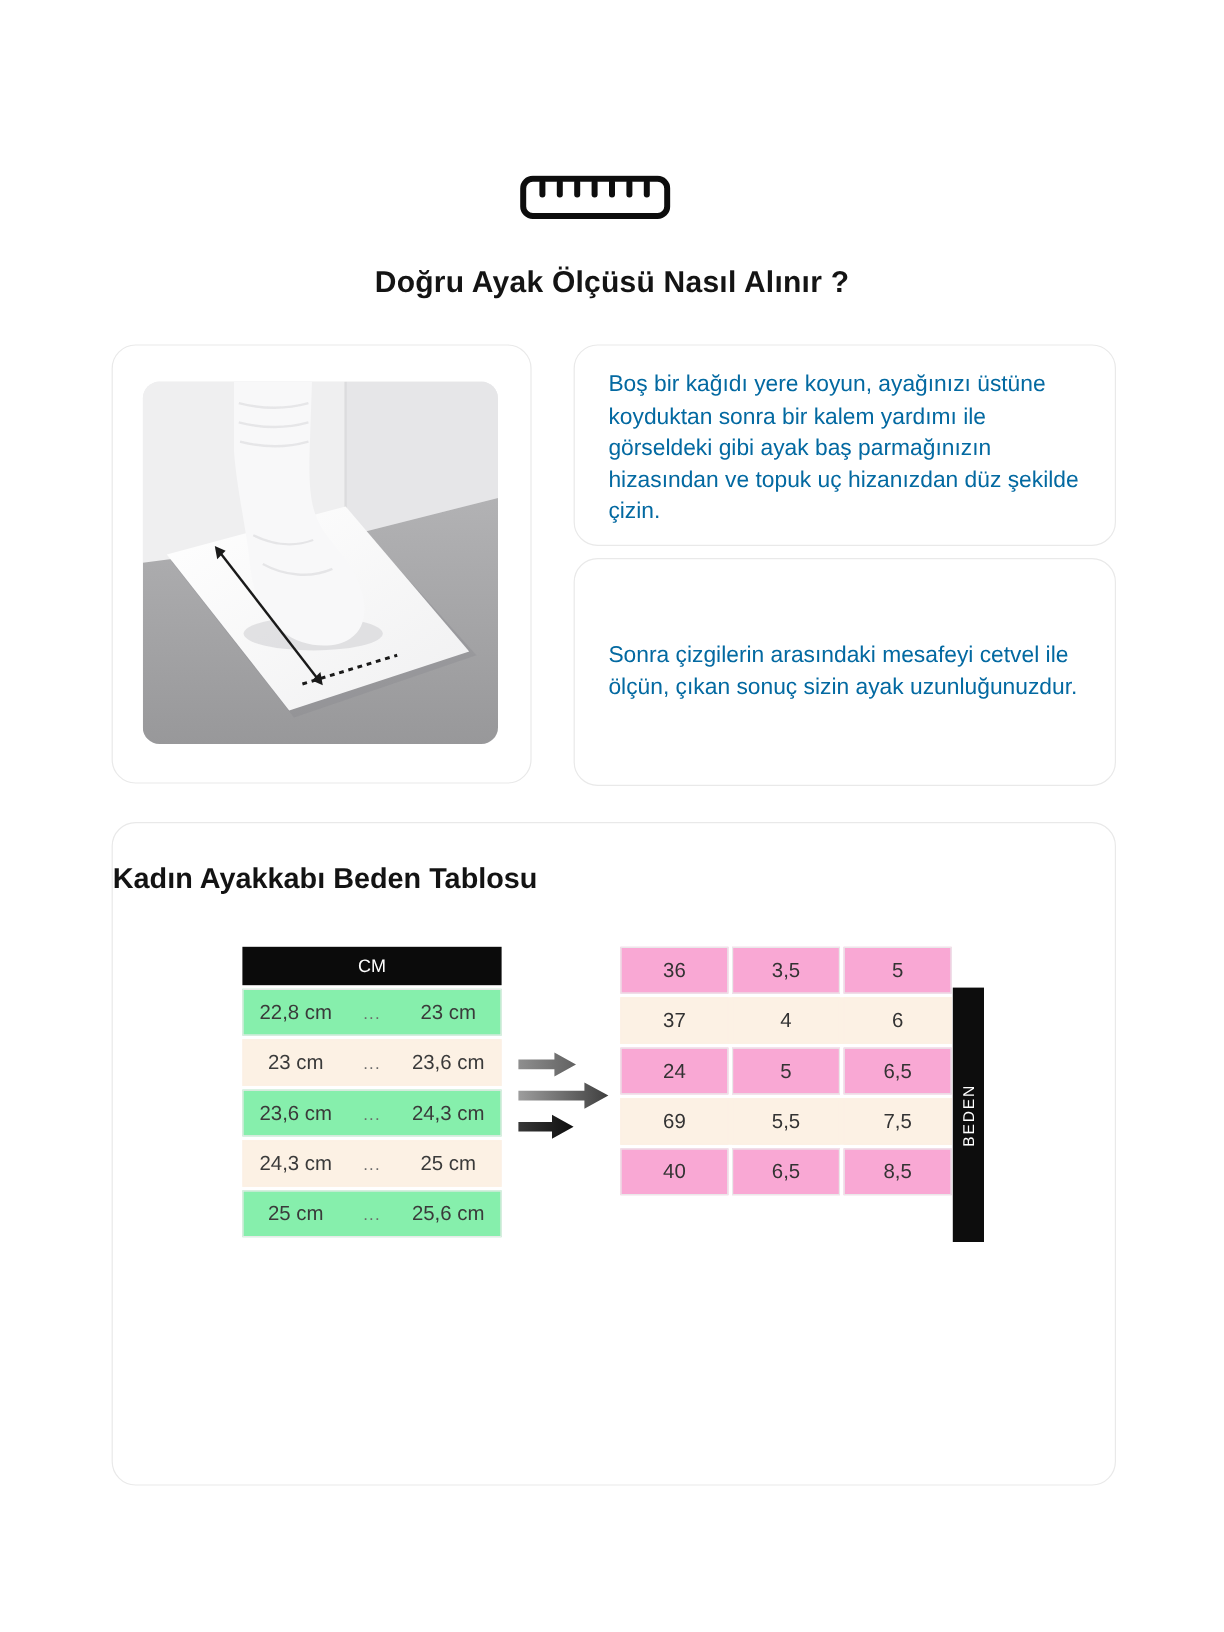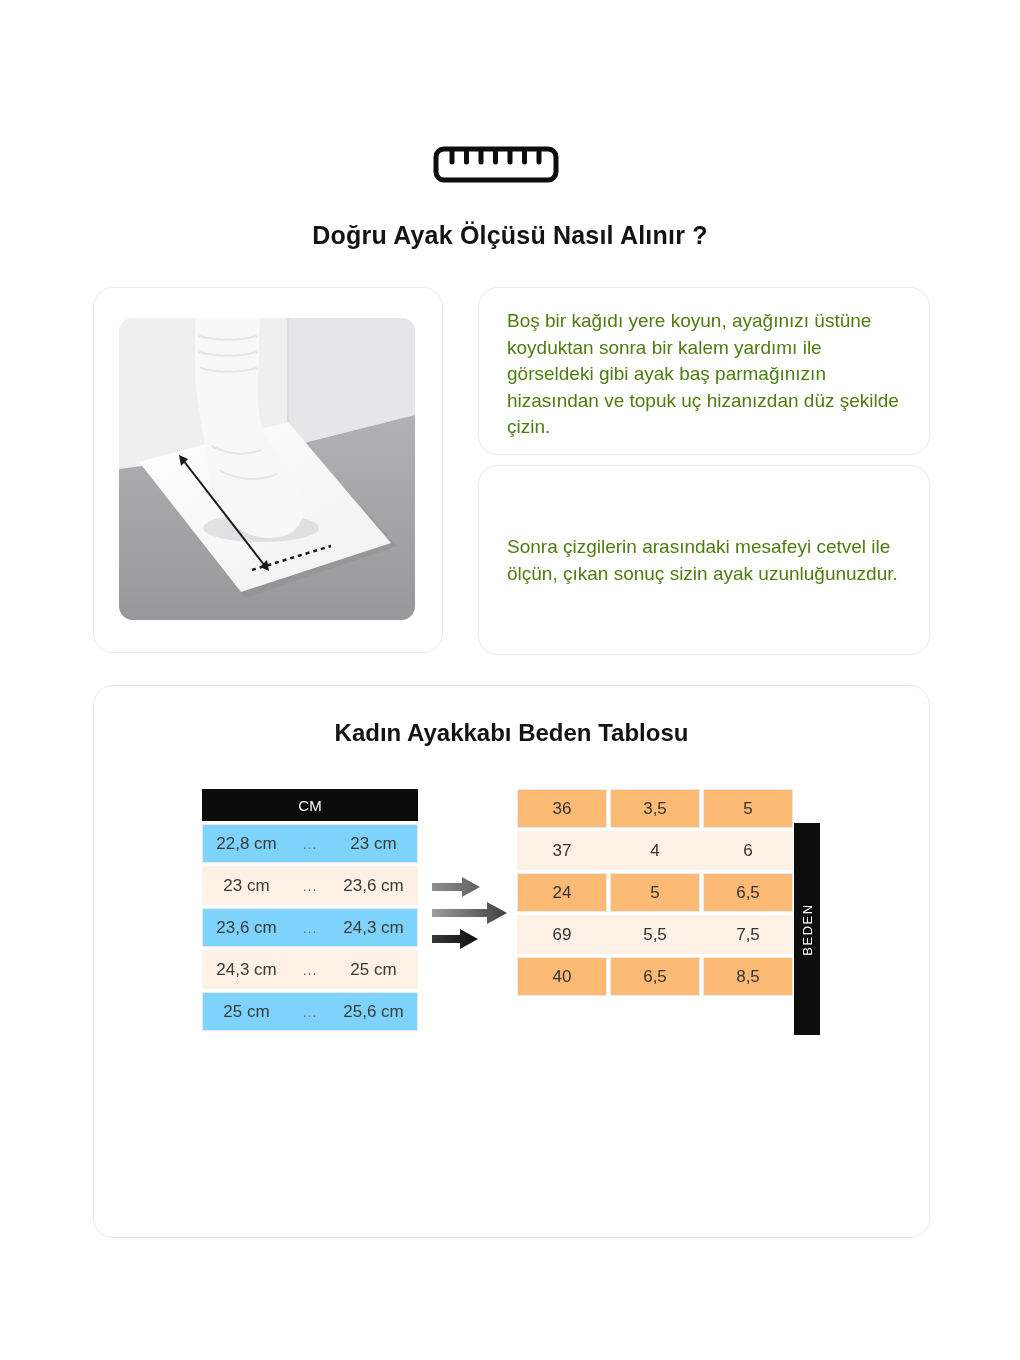--- a/index.html
+++ b/index.html
@@ -9,38 +9,38 @@
 
   
   .ruler-wrap { position:absolute; top:146px; left:0; width:100%; display:flex; justify-content:center; transform:translateX(-14px); }
   .main-title { position:absolute; top:221px; left:0; width:100%; text-align:center; font-size:25px; font-weight:bold; color:#141414; letter-spacing:.2px; }
 
   .card { position:absolute; background:#fff; border:1.5px solid #e9e9e9; border-radius:20px; }
   .card-photo { left:93px; top:287px; width:350px; height:366px; }
   .photo { position:absolute; left:25px; top:30px; width:296px; height:302px; border-radius:14px; overflow:hidden; background:#ededee; }
   .card-step1 { left:478px; top:287px; width:452px; height:168px; }
   .card-step2 { left:478px; top:465px; width:452px; height:190px; }
-  .step-text { position:absolute; left:28px; right:26px; color:#4d7c0f; font-size:19px; line-height:26.5px; }
+  .step-text { position:absolute; left:28px; right:26px; color:#0369a1; font-size:19px; line-height:26.5px; }
   .card-step1 .step-text { top:20px; }
   .card-step2 .step-text { top:50%; transform:translateY(-50%); }
 
   
   .card-size { left:93px; top:685px; width:837px; height:553px; }
-  .size-title { position:absolute; top:33px; left:0; width:100%; text-align:center; font-size:24px; font-weight:bold; color:#131313; }
+  .size-title { position:absolute; top:33px; left:0; width:100%; font-size:24px; font-weight:bold; color:#131313; }
 
   .cm-table { position:absolute; left:108px; top:103px; width:216px; }
   .size-table { position:absolute; left:423px; top:103px; width:276px; }
   .thead { height:32px; background:#0b0b0b; color:#fff; display:flex; align-items:center; justify-content:center; font-size:15px; margin-bottom:3px; }
   .thead.cols span { flex:1; text-align:center; }
   .trow { height:39px; margin-bottom:3px; display:flex; align-items:center; }
-  .cm-row { background:#7dd3fc; border:1px solid #e9e9e9; font-size:17px; color:#3a3a3a; }
+  .cm-row { background:#86efac; border:1px solid #e9e9e9; font-size:17px; color:#3a3a3a; }
   .cm-row .v { flex:1.2; text-align:center; }
   .cm-row .dots { width:40px; text-align:center; color:#6b6b6b; font-size:14px; letter-spacing:1px; }
   .sz-row { gap:3px; }
-  .sz-row .cell { flex:1; height:39px; display:flex; align-items:center; justify-content:center; font-size:17px; color:#333; background:#fdba74; border:1px solid #e9e9e9; }
+  .sz-row .cell { flex:1; height:39px; display:flex; align-items:center; justify-content:center; font-size:17px; color:#333; background:#f9a8d4; border:1px solid #e9e9e9; }
   .trow.alt, .trow.alt .cell { background:#fcf1e4; border-color:#fcf1e4; }
 
   .beden-bar { position:absolute; left:700px; top:137px; width:26px; height:212px; background:#0d0d0d; display:flex; align-items:center; justify-content:center; }
   .beden-bar span { transform:rotate(-90deg); color:#fff; font-size:13px; letter-spacing:1.5px; white-space:nowrap; }
 
   .arrows { position:absolute; left:336px; top:183px; }
 </style>
 </head>
 <body>
 

